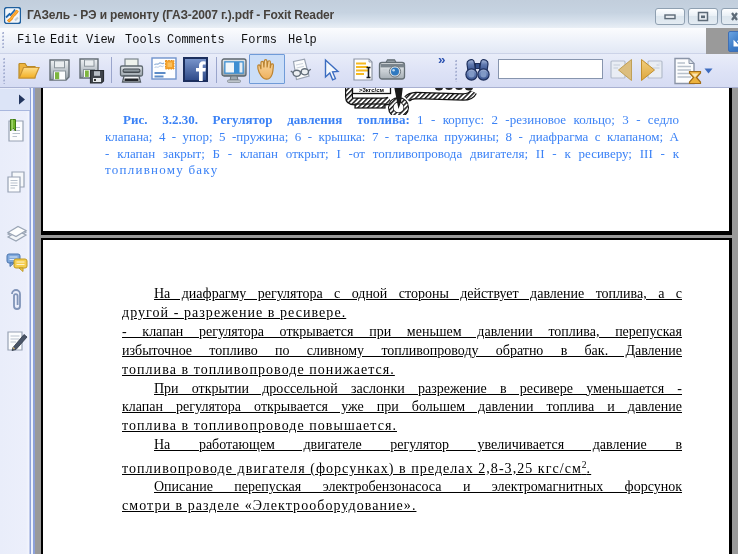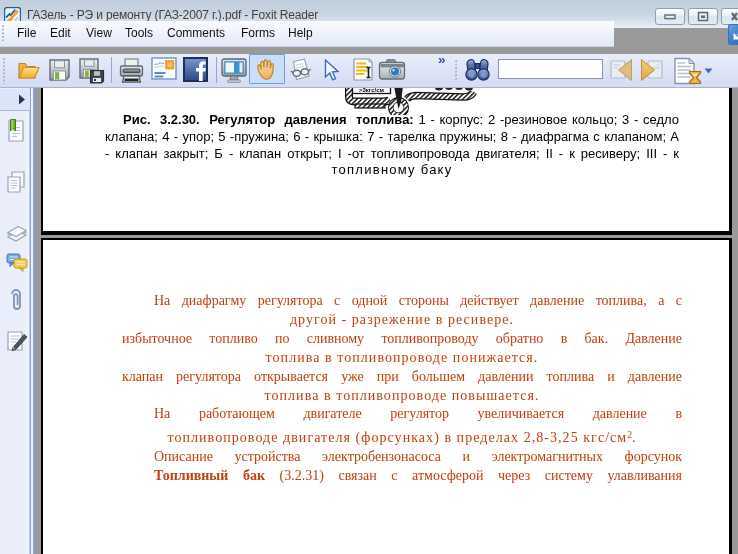--- a/index.html
+++ b/index.html
@@ -1,33 +1,33 @@
 <!DOCTYPE html>
 <html><head>
 <meta charset="utf-8">
 <style>
 * { margin:0; padding:0; box-sizing:content-box; }
 html,body { width:738px; height:554px; overflow:hidden; }
 body { font-family:"Liberation Sans",sans-serif; position:relative; background:#9a9a9a; }
 
 
 #titlebar { position:absolute; left:0; top:0; width:738px; height:28px;
-  background:linear-gradient(#c2cedc 0%, #c6d3e1 45%, #d8e2ed 78%, #e9eff6 100%); }
+  background:linear-gradient(#c2cedc 0%, #c6d3e1 45%, #d8e2ed 78%, #e9eff6 100%);font-weight:bold; }
 #appicon { position:absolute; left:4px; top:7px; width:17px; height:17px; }
 #titletext { position:absolute; left:27px; top:8px; font-size:12px; letter-spacing:-0.15px; color:#46413c; white-space:nowrap; }
 .winbtn { position:absolute; top:8px; width:28px; height:15px; border:1px solid #8fa0b1;
   border-radius:3px; background:linear-gradient(#fdfeff, #e9f0f6 45%, #dce6ee 50%, #e3ebf2 100%); }
 #btnmin { left:655px; }
 #btnmax { left:688px; }
 #btnclose { left:721px; width:28px; }
 
 
-#menubar { position:absolute; left:0; top:21px; width:614px; height:25px;
+#menubar { position:absolute; left:0; top:28px; width:706px; height:25px;
   background:linear-gradient(#fbfcfe, #e9eef8 70%, #e2e8f5 100%);
-  border-bottom:1px solid #ccd3e8; }
+  border-bottom:1px solid #ccd3e8;font-family:Liberation Mono, monospace; }
 .menuitem { position:absolute; top:5px; font-size:12px; color:#111; }
 #restoredoc { position:absolute; left:728px; top:3px; width:19px; height:19px;
   border:1px solid #3f6fb5; border-radius:2px;
   background:linear-gradient(135deg,#6aa3e0 0%, #3d7cc8 50%, #2a65b2 100%); }
 
 
 #toolbar { position:absolute; left:0; top:54px; width:738px; height:33px;
   background:linear-gradient(#e9edf9, #dde2f6 55%, #d6dcf3 100%);
   border-bottom:1px solid #a9b1d2; }
 .tbsep { position:absolute; top:3px; width:1px; height:26px; background:#9aa5cc; }
@@ -45,25 +45,25 @@
 .sbicon { position:absolute; left:5px; }
 
 #docarea { position:absolute; left:35px; top:0; width:703px; height:466px; }
 #page1 { position:absolute; left:6px; top:0; width:686px; height:143px; background:#fff;
   border-left:2px solid #000; border-right:3px solid #000; border-bottom:4px solid #000; }
 #page2 { position:absolute; left:6px; top:150.4px; width:686px; height:320px; background:#fff;
   border-left:2px solid #000; border-right:3px solid #000; border-top:2px solid #000; }
 
 
 #caption { position:absolute; left:62px; top:24px; width:574px;
-  font-family:Liberation Sans, sans-serif; font-size:13px; line-height:16.8px; color:#000000; }
-#body2 { position:absolute; left:79px; top:52px; width:560px;
-  font-family:"Liberation Serif",serif; font-size:14px; line-height:18.85px; color:#c2410c; }
+  font-family:Liberation Serif, serif; font-size:13px; line-height:16.8px; color:#3b82f6; }
+#body2 { position:absolute; left:79px; top:45px; width:560px;
+  font-family:"Liberation Serif",serif; font-size:14px; line-height:18.85px; color:#000000;text-decoration:underline; }
 .j { text-align:justify; text-align-last:justify; }
-.l { text-align:center; letter-spacing:1.05px; }
+.l { text-align:left; letter-spacing:1.05px; }
 sup.s2 { font-size:9.5px; position:relative; top:1.5px; vertical-align:super; letter-spacing:0; }
 .ind { text-indent:32px; }
 </style>
 </head>
 <body>
 
 <div id="titlebar">
   <svg id="appicon" viewBox="0 0 17 17">
     <rect x="0.5" y="0.5" width="16" height="16" rx="2.5" fill="#f2f6fa" stroke="#1e5f9e" stroke-width="1.4"></rect>
     <path d="M2 10.5 L5.5 7 L6.5 8 L10 4 L11 2.5" stroke="#1d66ae" stroke-width="1.8" fill="none"></path>
@@ -373,24 +373,26 @@
         <div class="j" style="text-indent:18px"><b>Рис.&nbsp;&nbsp;3.2.30.&nbsp;&nbsp;Регулятор&nbsp;&nbsp;давления&nbsp;&nbsp;топлива:</b> 1 - корпус: 2 -резиновое кольцо; 3 - седло</div>
         <div class="j">клапана; 4 - упор; 5 -пружина; 6 - крышка: 7 - тарелка пружины; 8 - диафрагма с клапаном; А</div>
         <div class="j">- клапан закрыт; Б - клапан открыт; I -от топливопровода двигателя; II - к ресиверу; III - к</div>
         <div class="l" style="letter-spacing:1.25px">топливному баку</div>
       </div>
     </div>
     <div id="page2">
       <div id="body2">
         <div class="j ind">На диафрагму регулятора с одной стороны действует давление топлива, а с</div>
         <div class="l">другой - разрежение в ресивере.</div>
+        <div class="j">- клапан регулятора открывается при меньшем давлении топлива, перепуская</div>
         <div class="j">избыточное топливо по сливному топливопроводу обратно в бак. Давление</div>
         <div class="l">топлива в топливопроводе понижается.</div>
+        <div class="j ind">При открытии дроссельной заслонки разрежение в ресивере уменьшается -</div>
         <div class="j">клапан регулятора открывается уже при большем давлении топлива и давление</div>
         <div class="l">топлива в топливопроводе повышается.</div>
         <div class="j ind">На работающем двигателе регулятор увеличивается давление в</div>
         <div class="l">топливопроводе двигателя (форсунках) в пределах 2,8-3,25 кгс/см<sup class="s2">2</sup>.</div>
-        <div class="j ind">Описание устройства электробензонасоса и электромагнитных форсунок</div>
-        <div class="j ind"><b>Топливный бак</b> (3.2.31) связан с атмосферой через систему улавливания</div>
+        <div class="j ind">Описание перепуская электробензонасоса и электромагнитных форсунок</div>
+        <div class="l">смотри в разделе «Электрооборудование».</div>
       </div>
     </div>
   </div>
 </div>
 
 </body></html>

